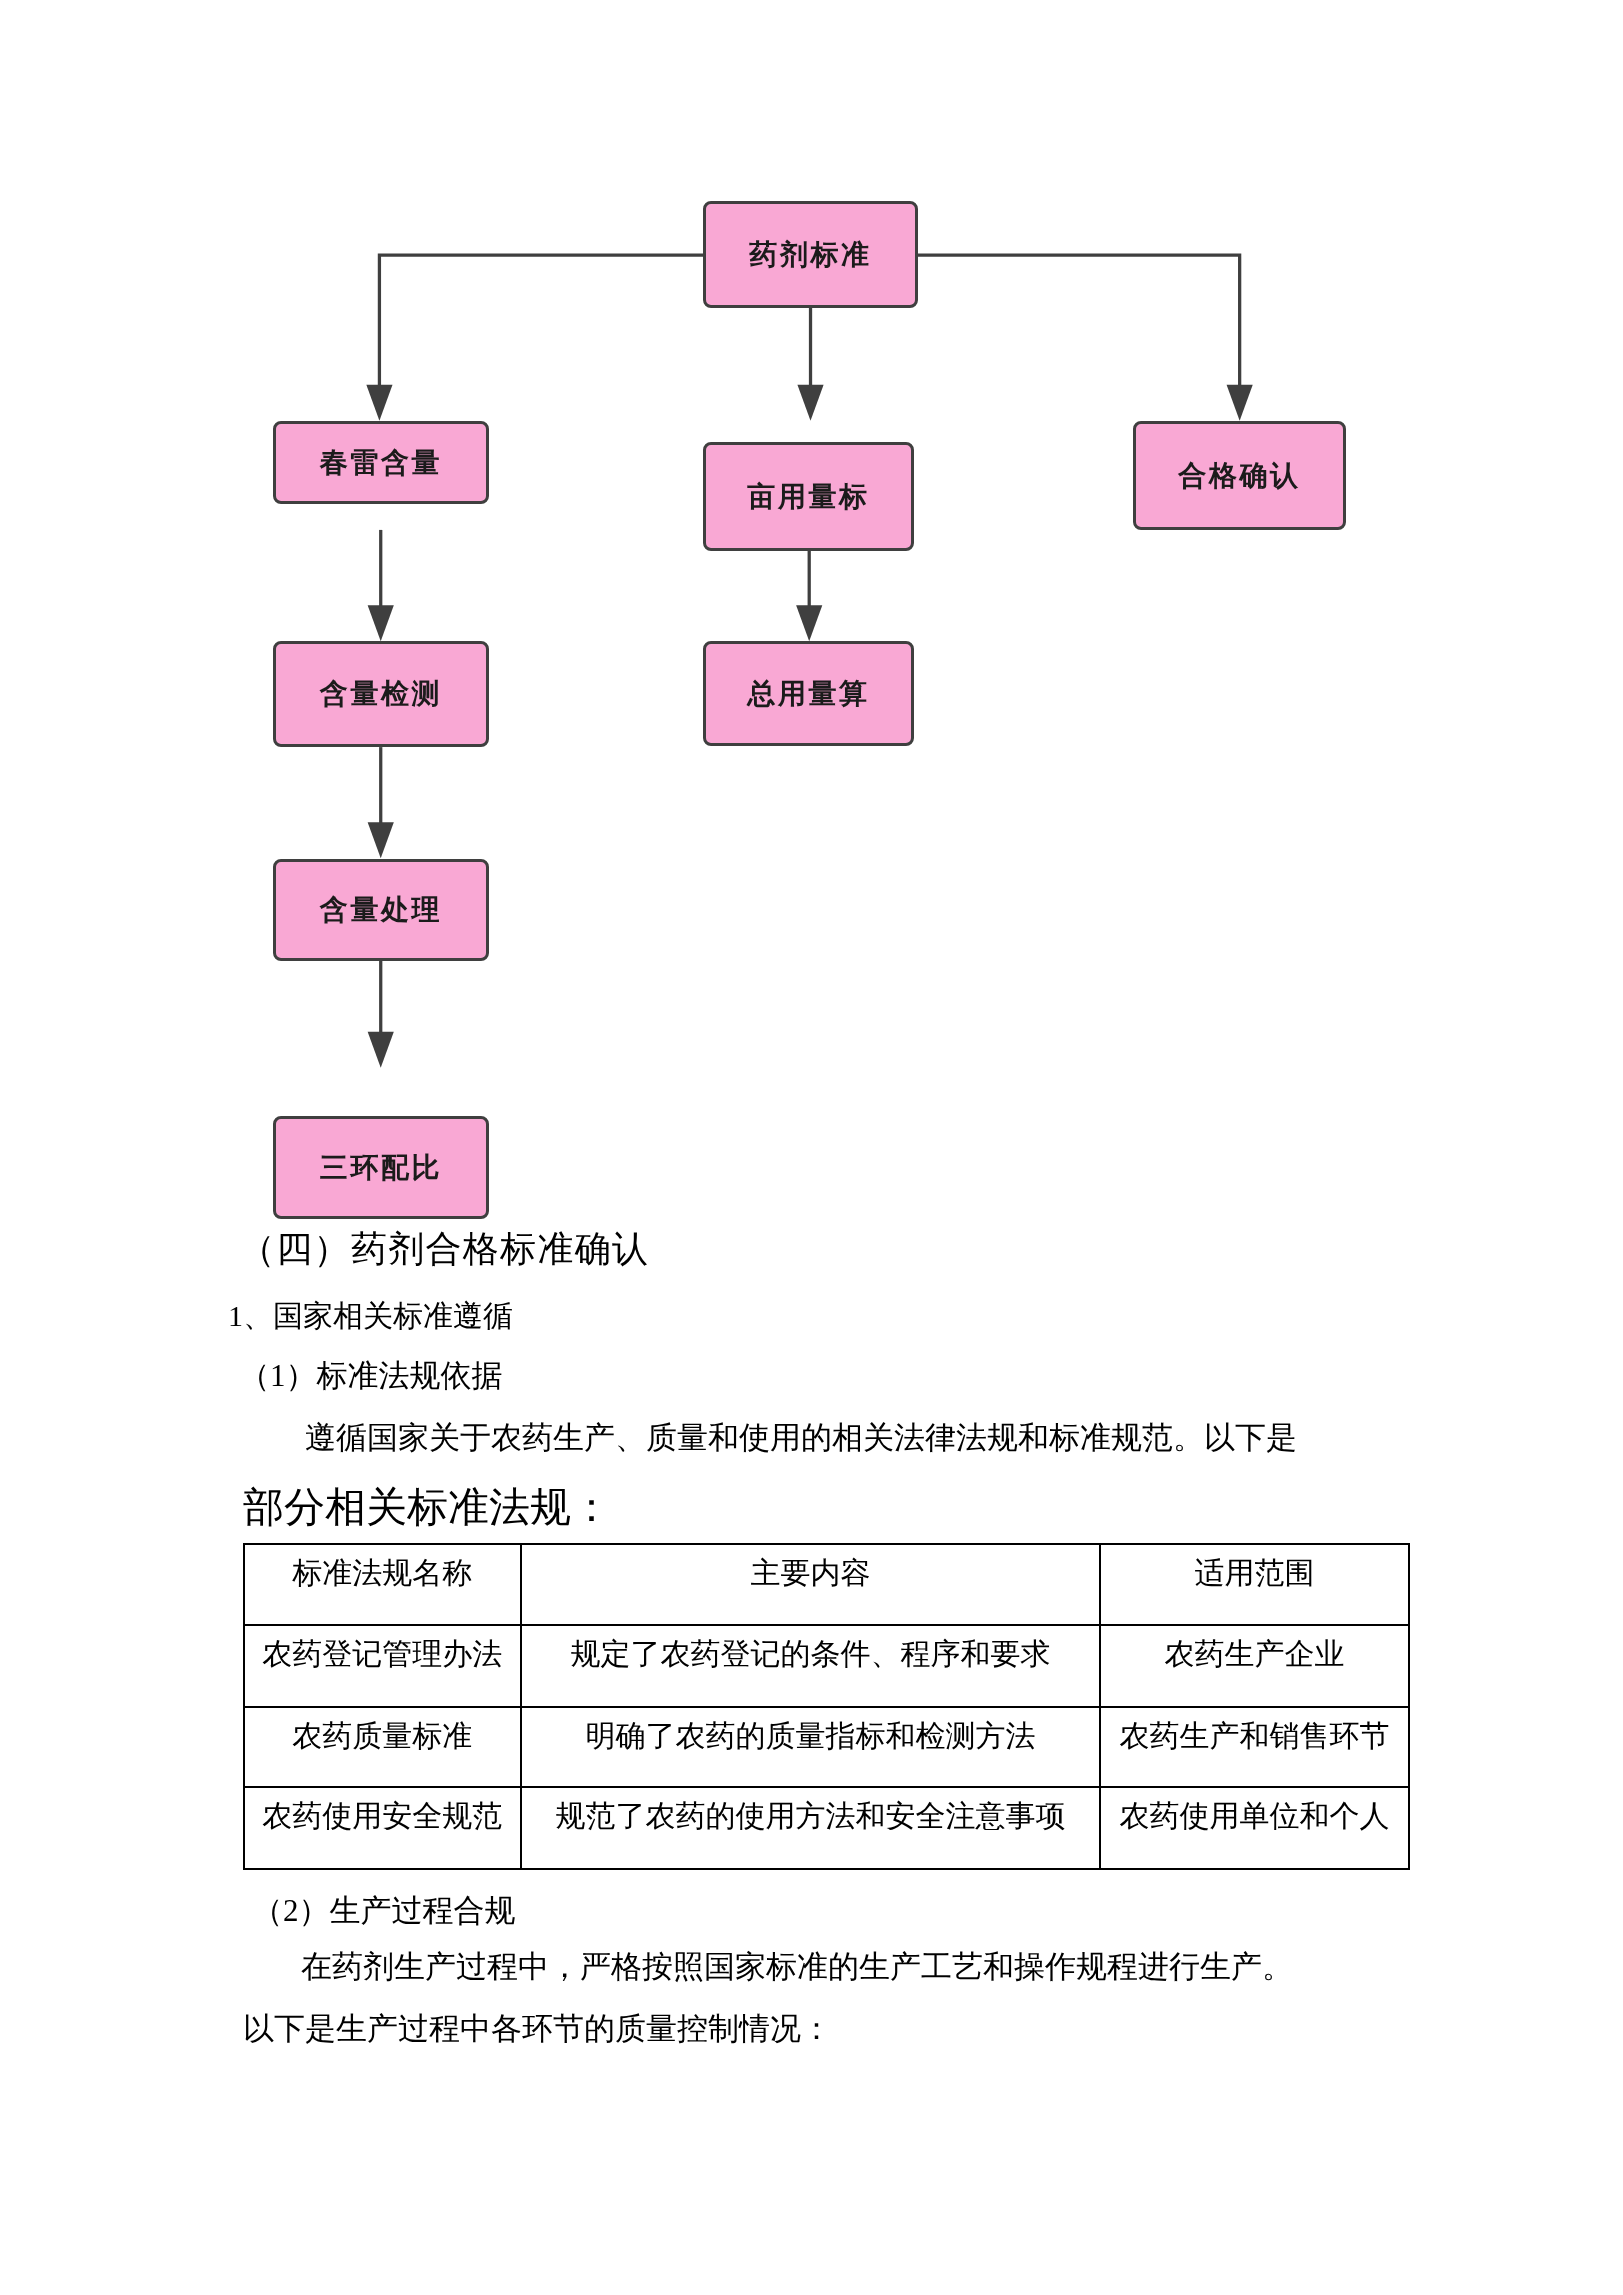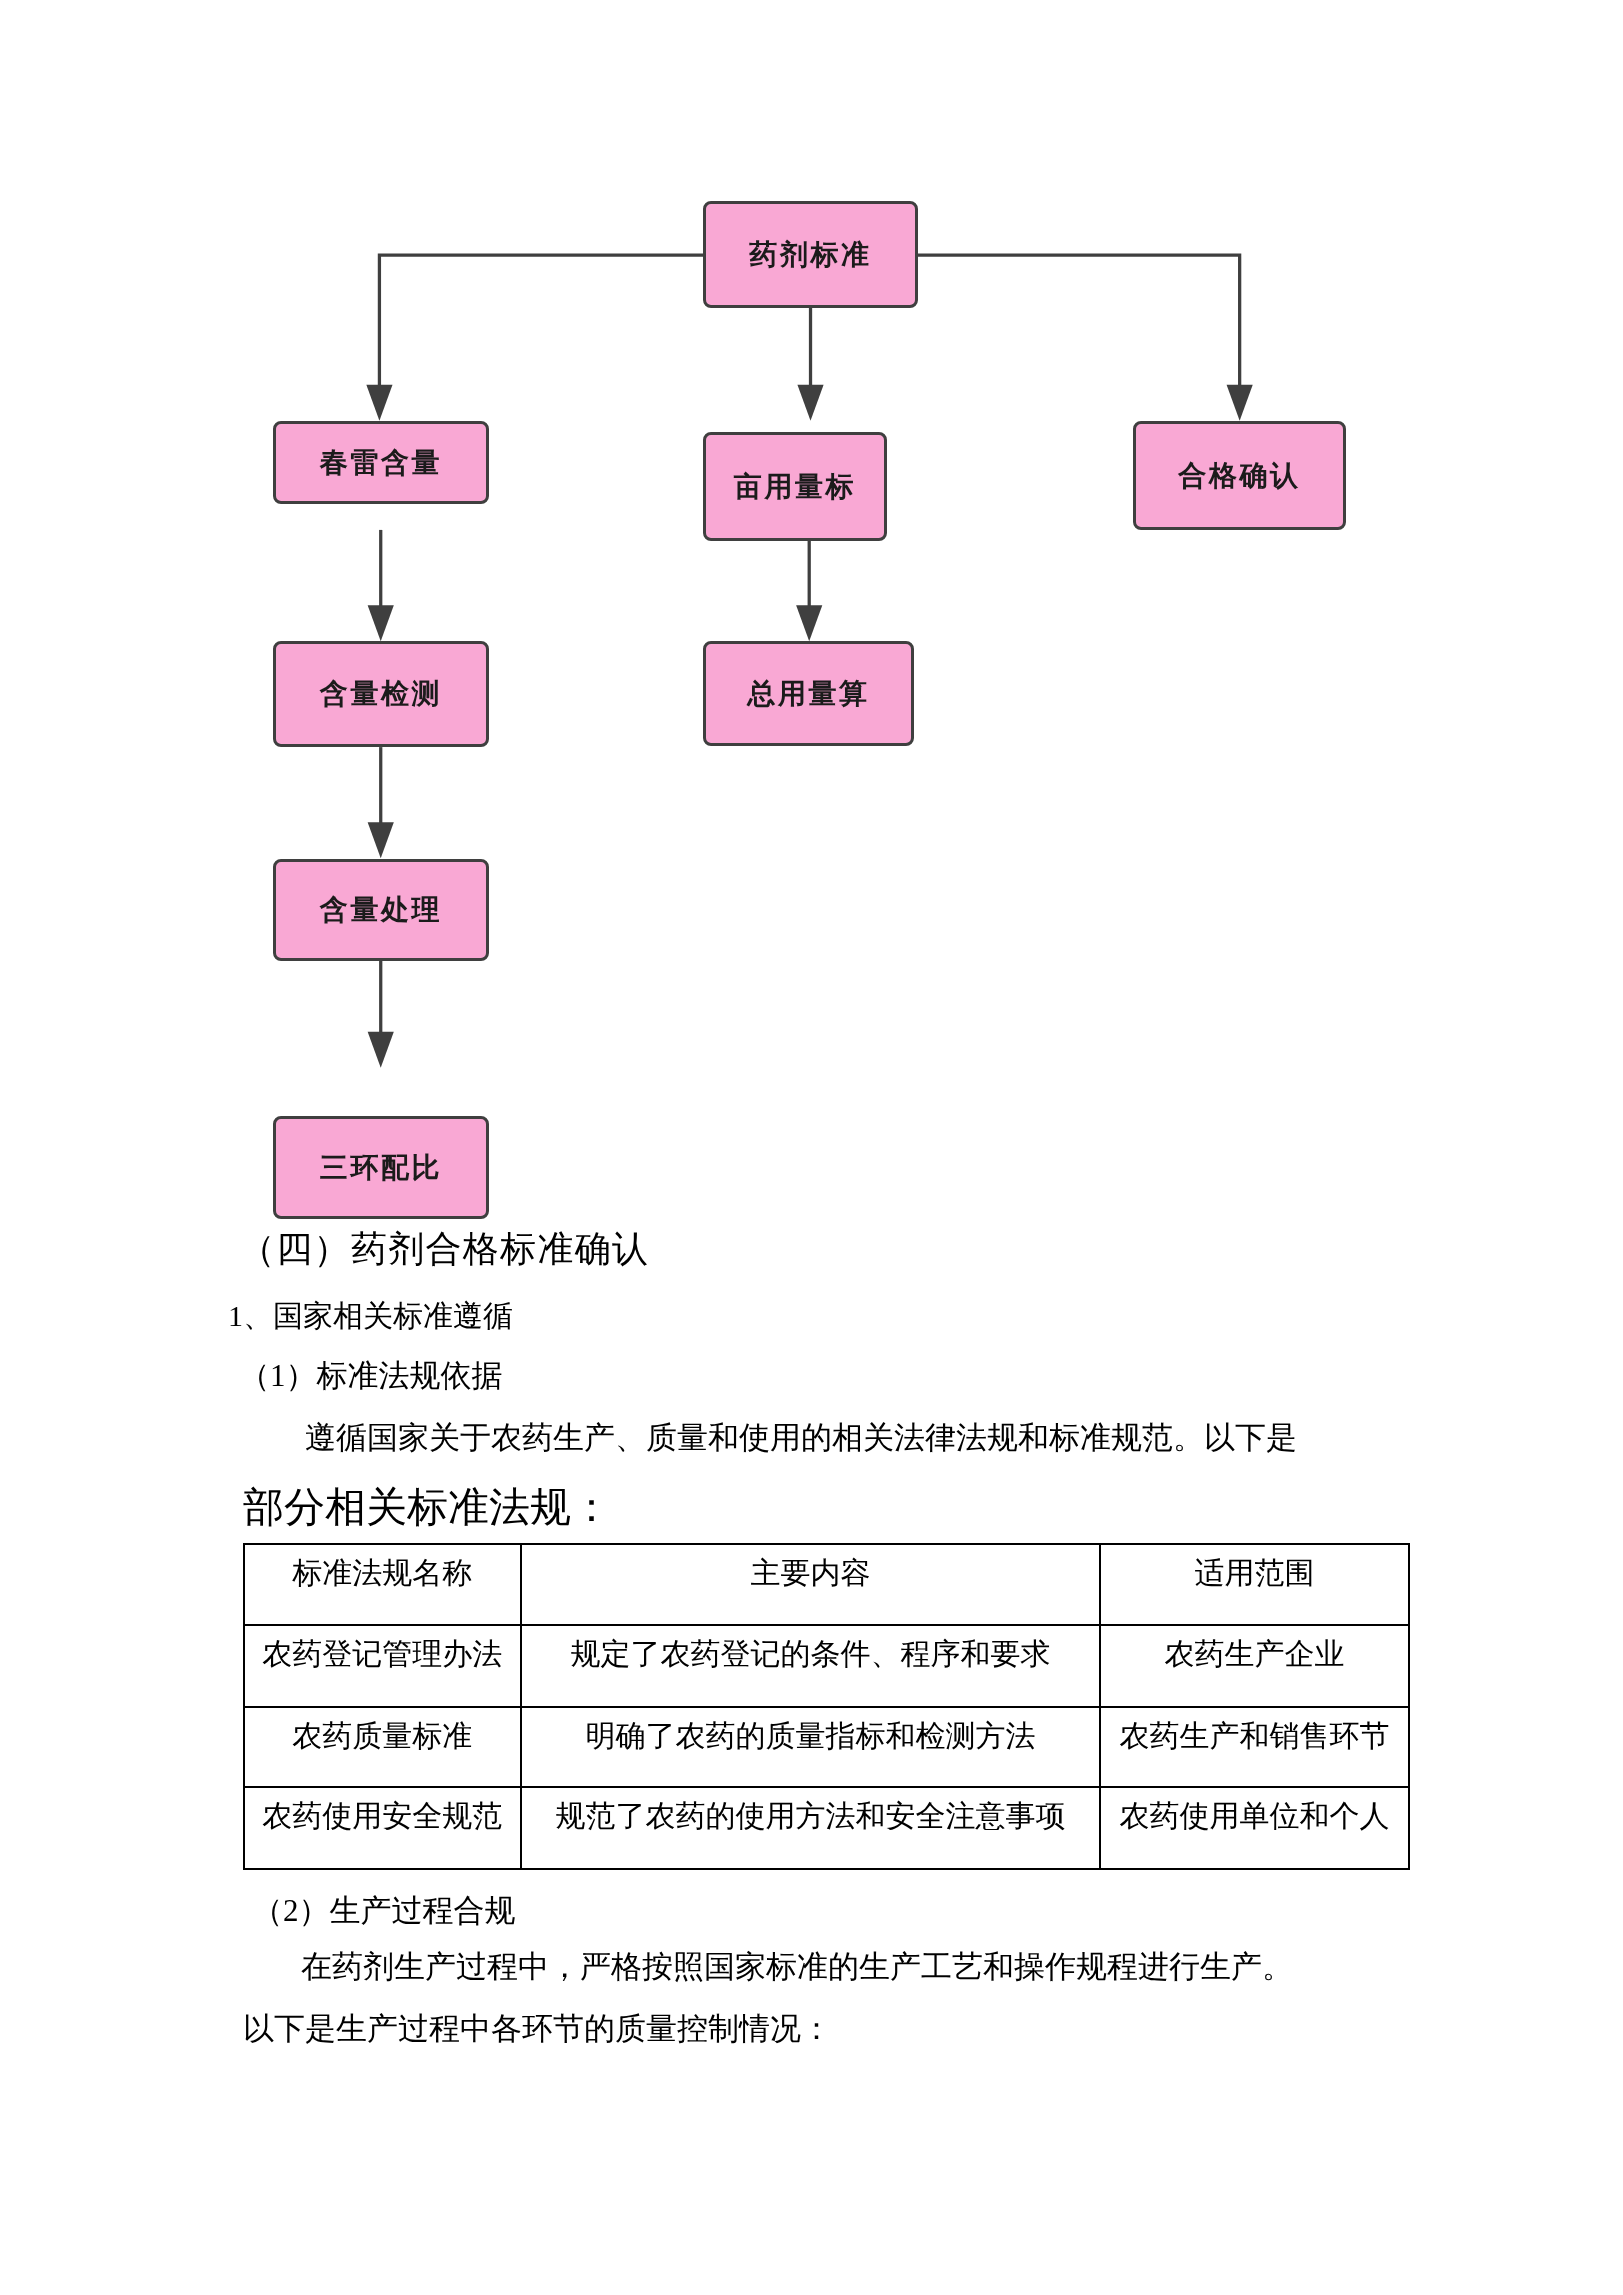--- a/index.html
+++ b/index.html
@@ -24,21 +24,21 @@
     align-items:center;
     justify-content:center;
     font-family:"Liberation Sans","DejaVu Sans",sans-serif;
     font-weight:700;
     font-size:28px;
     letter-spacing:2.6px;
     color:#1b1b1b;
   }
   .fb-root {left:703px;top:201px;width:215px;height:107px;}
   .fb-left1{left:273px; top:421px;width:216px;height:83px;}
-  .fb-mid1 {left:703px;top:432px;width:184px;height:109px;text-align:center;}
+  .fb-mid1 {left:703px;top:442px;width:211px;height:109px;text-align:center;}
   .fb-right1{left:1133px;top:421px;width:213px;height:109px;}
   .fb-left2{left:273px; top:641px;width:216px;height:106px;}
   .fb-mid2 {left:703px;top:641px;width:211px;height:105px;}
   .fb-left3{left:273px; top:859px;width:216px;height:102px;}
   .fb-left4{left:273px; top:1068px;width:216px;height:103px;margin-top:48px;}
   .conn{stroke:#3f3f3f;stroke-width:5;fill:none;}
   .arrow{fill:#3f3f3f;stroke:none;}
   
   .doc-line{position:absolute;white-space:nowrap;line-height:1.15;}
   .h-main {left:239px;top:1229px;font-size:36px;font-weight:400;letter-spacing:1.3px;}

